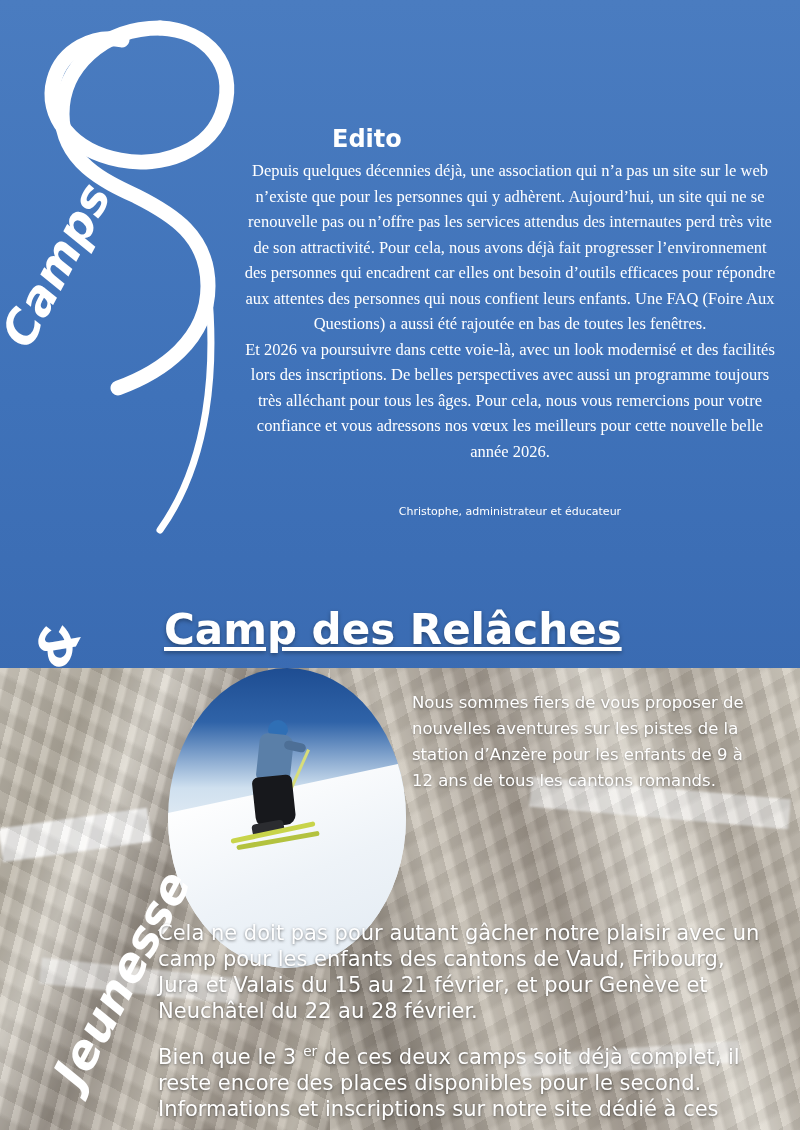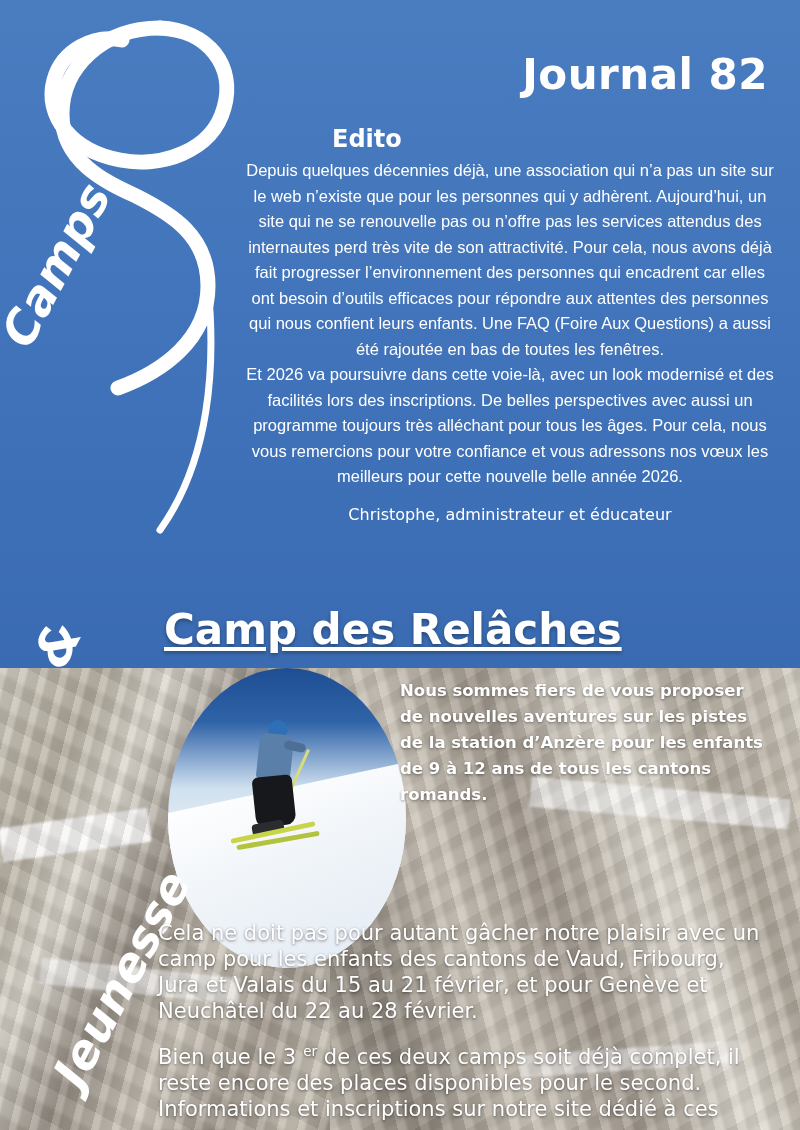--- a/index.html
+++ b/index.html
@@ -198,38 +198,38 @@
     font-family: "DejaVu Sans", sans-serif;
     font-weight: 700;
     font-size: 24px;
   }
   .edito-body {
     position: absolute;
     left: 244px;
     top: 158px;
     width: 532px;
     color: #ffffff;
-    font-family: Liberation Sans, sans-serif;
+    font-family: Liberation Serif, serif;
     font-size: 16.5px;
     line-height: 25.5px;
     text-align: center;
   }
   .edito-body p {
     margin: 0;
     text-indent: 0;
   }
   .edito-sign {
     position: absolute;
     left: 244px;
     top: 505px;
     width: 532px;
     text-align: center;
     color: #ffffff;
     font-family: "DejaVu Sans", sans-serif;
-    font-size: 16px;
+    font-size: 11px;
   }
 
   
   .camp-title {
     position: absolute;
     left: 164px;
     top: 605px;
     color: #ffffff;
     font-family: "DejaVu Sans", sans-serif;
     font-weight: 700;
@@ -241,21 +241,21 @@
     position: absolute;
     left: 400px;
     top: 678px;
     width: 368px;
     color: #ffffff;
     font-family: "DejaVu Sans", sans-serif;
     font-size: 16.5px;
     line-height: 26px;
     text-shadow: 0 1px 3px rgba(0,0,0,0.45);
   }
-  .camp-col p { margin: 0; font-weight: bold; }
+  .camp-col p { margin: 12px; }
   .camp-wide {
     position: absolute;
     left: 158px;
     top: 920px;
     width: 612px;
     color: #ffffff;
     font-family: "DejaVu Sans", sans-serif;
     font-size: 21px;
     line-height: 26px;
     text-shadow: 0 1px 3px rgba(0,0,0,0.5);
@@ -302,21 +302,20 @@
   <svg class="logo-swoosh" viewBox="0 0 260 680" aria-hidden="true">
     <path d="M150 18 C 92 18, 52 58, 52 104 C 52 152, 96 172, 126 186 C 162 204, 198 226, 198 276 C 198 330, 152 362, 108 378" fill="none" stroke="#ffffff" stroke-width="15" stroke-linecap="round"></path>
     <path d="M150 18 C 198 20, 226 56, 214 98 C 202 142, 150 158, 110 150 C 62 141, 34 106, 44 70 C 52 40, 84 24, 112 30" fill="none" stroke="#ffffff" stroke-width="15" stroke-linecap="round"></path>
     <path d="M198 276 C 206 356, 200 450, 150 520" fill="none" stroke="#ffffff" stroke-width="7" stroke-linecap="round"></path>
   </svg>
 
   <div class="vertical-word word-camps">Camps</div>
   <div class="vertical-word word-amp">&amp;</div>
   <div class="vertical-word word-jeunesse">Jeunesse</div>
 
-  <div class="journal-title">Journal 82</div>
 
   <div class="edito-title">Edito</div>
   <div class="edito-body">
     <p>Depuis quelques décennies déjà, une association qui n’a pas un site sur le web n’existe que pour les personnes qui y adhèrent. Aujourd’hui, un site qui ne se renouvelle pas ou n’offre pas les services attendus des internautes perd très vite de son attractivité. Pour cela, nous avons déjà fait progresser l’environnement des personnes qui encadrent car elles ont besoin d’outils efficaces pour répondre aux attentes des personnes qui nous confient leurs enfants. Une FAQ (Foire Aux Questions) a aussi été rajoutée en bas de toutes les fenêtres.</p>
     <p>Et 2026 va poursuivre dans cette voie-là, avec un look modernisé et des facilités lors des inscriptions. De belles perspectives avec aussi un programme toujours très alléchant pour tous les âges. Pour cela, nous vous remercions pour votre confiance et vous adressons nos vœux les meilleurs pour cette nouvelle belle année 2026.</p>
   </div>
   <div class="edito-sign">Christophe, administrateur et éducateur</div>
 
   <div class="camp-title">Camp des Relâches</div>
   <div class="camp-col">

